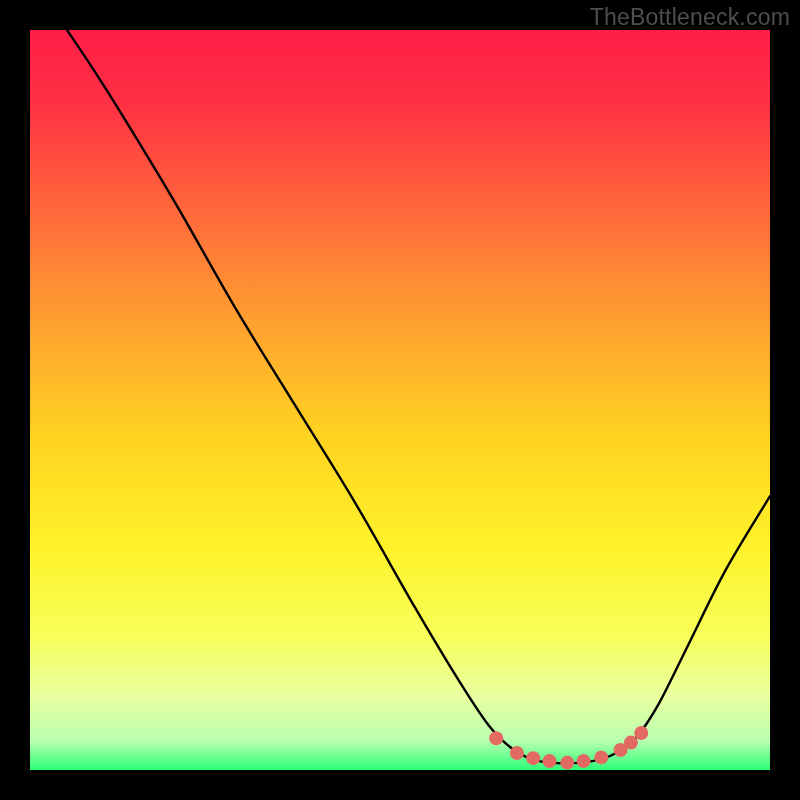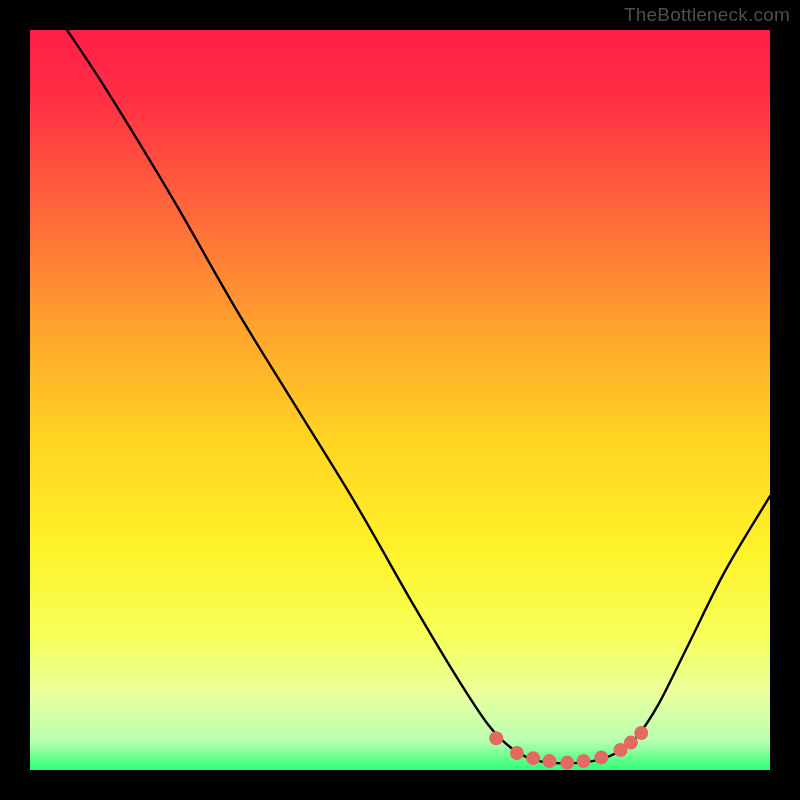--- a/index.html
+++ b/index.html
@@ -14,21 +14,21 @@
     position: relative;
     width: 800px;
     height: 800px;
     background: #000;
   }
   .watermark {
     position: absolute;
     top: 4px;
     right: 10px;
     color: #4e4e4e;
-    font-size: 19px;
+    font-size: 23px;
     font-weight: 500;
     letter-spacing: 0.2px;
   }
   svg {
     position: absolute;
     top: 0;
     left: 0;
   }
 </style>
 </head>

